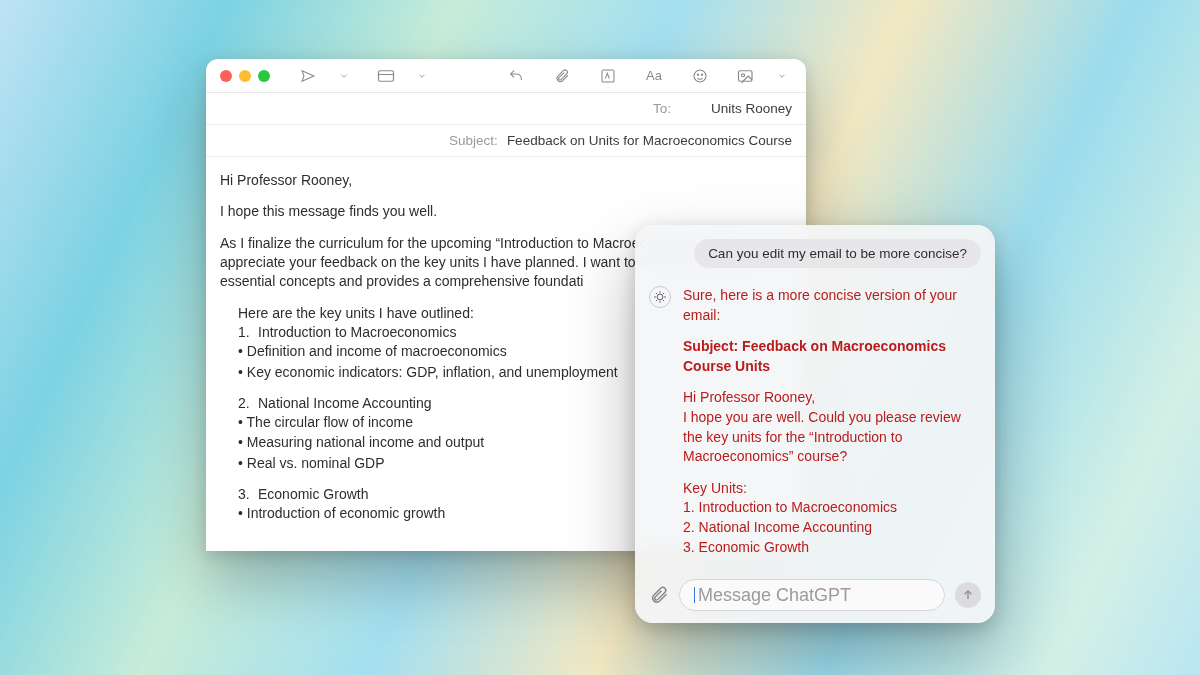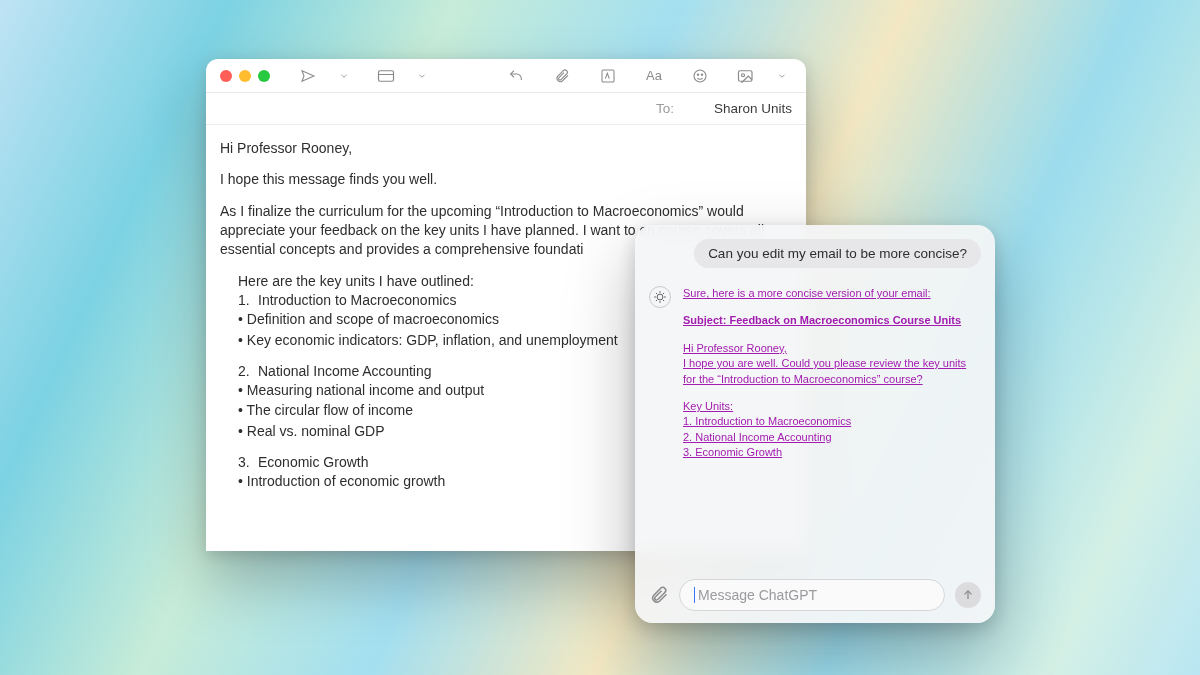--- a/index.html
+++ b/index.html
@@ -50,27 +50,27 @@
   .chat-top { display:flex; justify-content:flex-end; }
   .user-bubble {
     background:#e7e7ea; border-radius: 18px; padding: 7px 14px; font-size:13.5px; color:#2e2e2e;
   }
   .assistant-row { display:flex; gap:12px; margin-top: 18px; flex:1; overflow:hidden; }
   .assistant-avatar {
     width:22px; height:22px; border-radius:50%; border:1px solid #c8c8cc;
     display:flex; align-items:center; justify-content:center; flex-shrink:0;
     color:#555; font-size:11px;
   }
-  .assistant-body { font-size:11px; line-height:1.4; color:#a21caf;text-decoration:underline; }
+  .assistant-body { font-size:14px; line-height:1.4; color:#b91c1c; }
   .assistant-body p { margin-bottom: 12px; }
   .assistant-body .strong { font-weight:600; }
   .chat-inputrow { display:flex; align-items:center; gap:10px; margin-top:8px; }
   .chat-input {
     flex:1; height:32px; border-radius:18px; border:1px solid #d6d6d9;
-    background:#fafafb; padding:0 14px; font-size:14px; color:#9b9b9f;
+    background:#fafafb; padding:0 14px; font-size:18px; color:#9b9b9f;
     display:flex; align-items:center;
   }
   .chat-input .caret { width:1px; height:16px; background:#3478f6; margin-right:3px; }
   .round-btn {
     width:26px; height:26px; border-radius:50%; background:#dcdcde;
     display:flex; align-items:center; justify-content:center; color:#8a8a8d;
   }
   .clip { color:#8a8a8d; }
 
   svg { display:block; }
@@ -142,46 +142,50 @@
     </div>
     <div class="tb-icon">
       <svg width="10" height="10" viewBox="0 0 24 24" fill="none" stroke="currentColor" stroke-width="2">
           <path d="M6 9l6 6 6-6"></path>
         </svg>
     </div>
   </div>
 
   <div class="mail-field">
     <span class="lbl">To:</span>
-    <span>Sharon Units</span>
+    <span>Units Rooney</span>
+  </div>
+  <div class="mail-field">
+    <span class="lbl">Subject:</span>
+    <span>Feedback on Units for Macroeconomics Course</span>
   </div>
 
   <div class="mail-body">
     <p>Hi Professor Rooney,</p>
     <p>I hope this message finds you well.</p>
     <p>As I finalize the curriculum for the upcoming “Introduction to Macroeconomics” would appreciate your feedback on the key units I have planned. I want to en course covers all essential concepts and provides a comprehensive foundati</p>
     <div class="ol">
       <div>Here are the key units I have outlined:</div>
 
       <div class="numitem">
           <span class="n">1.</span>
           <span>Introduction to Macroeconomics</span>
         </div>
       <div class="sub">
-        <div class="li">Definition and scope of macroeconomics</div>
+        <div class="li">Definition and income of macroeconomics</div>
         <div class="li">Key economic indicators: GDP, inflation, and unemployment</div>
       </div>
 
       <div class="numitem">
           <span class="n">2.</span>
           <span>National Income Accounting</span>
         </div>
       <div class="sub">
+        <div class="li">The circular flow of income</div>
         <div class="li">Measuring national income and output</div>
-        <div class="li">The circular flow of income</div>
         <div class="li">Real vs. nominal GDP</div>
       </div>
 
       <div class="numitem">
           <span class="n">3.</span>
           <span>Economic Growth</span>
         </div>
       <div class="sub">
         <div class="li">Introduction of economic growth</div>
       </div>

